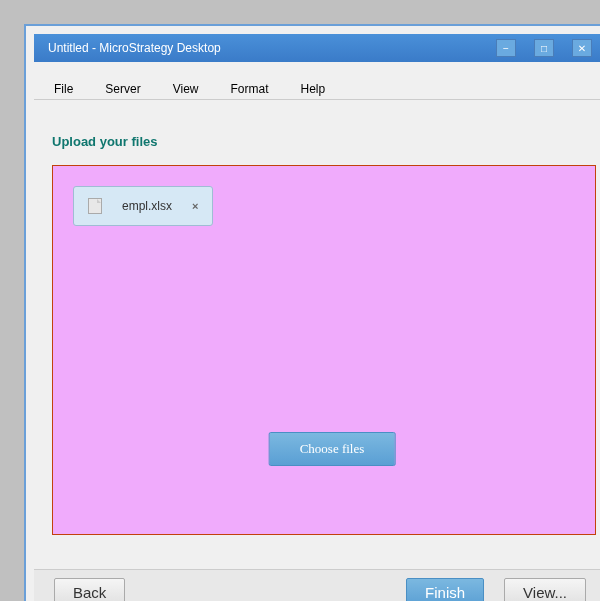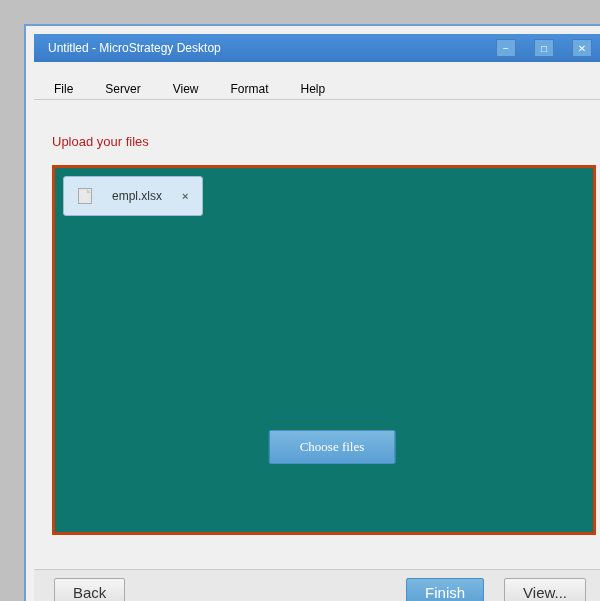--- a/index.html
+++ b/index.html
@@ -80,29 +80,30 @@
     .content-area {
       flex: 1;
       background: #f0f0f0;
       padding: 10px;
       display: flex;
       flex-direction: column;
     }
 
     .section-title {
       font-size: 13px;
-      font-weight: normal;
-      color: #b91c1c;
+      font-weight: bold;
+      color: #0f766e;
       margin-bottom: 8px;
     }
 
     .upload-box {
       flex: 1;
-      background: #0f766e;
-      border: 3px solid #c2410c;
+      background: #f0abfc;
+      border: 1px solid #c2410c;
+      padding: 12px;
       display: flex;
       flex-direction: column;
       position: relative;
     }
 
     .file-chip {
       display: inline-flex;
       align-items: center;
       background: #d6e8f5;
       border: 1px solid #a0bcd4;

